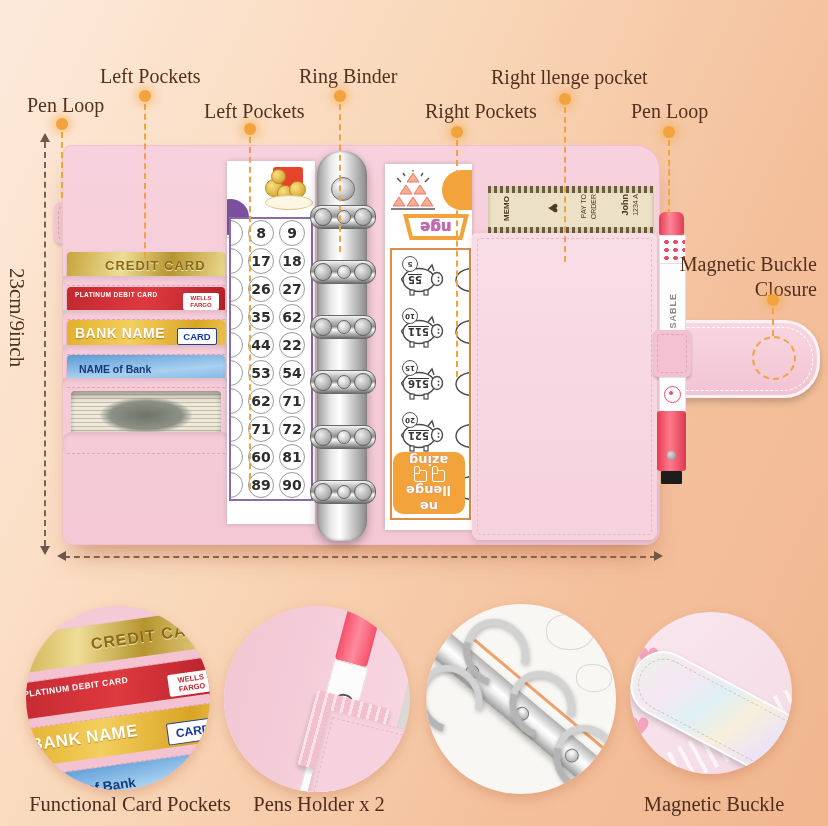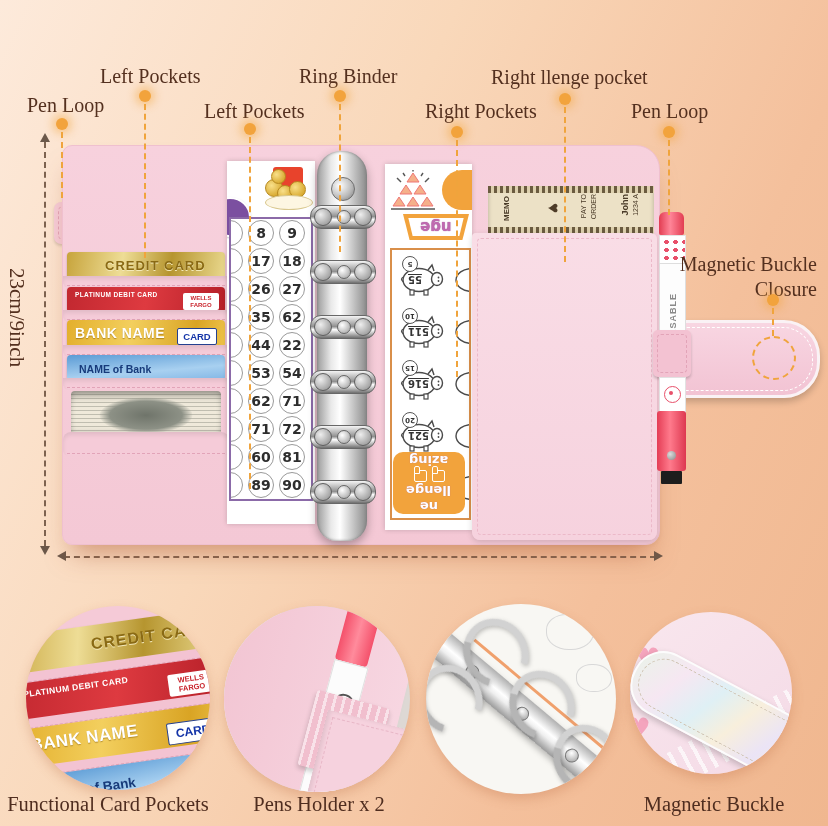--- a/index.html
+++ b/index.html
@@ -566,21 +566,21 @@
         <span class="card-box" style="width:50px;height:20px;font-size:12px;right:12px;bottom:4px;">CARD</span>
       </div>
       <div class="biglip" style="top:148px;"></div>
       <div class="card blue" style="left:0;top:158px;width:215px;height:38px;">
         <span class="t-nameofbank" style="left:20px;top:12px;font-size:13.5px;">NAME of Bank</span>
       </div>
       <div class="biglip" style="top:194px;"></div>
 
     </div>
   </div>
-  <div class="flabel" style="left:0;width:216px;">Functional Card Pockets</div>
+  <div class="flabel" style="left:22px;width:216px;">Functional Card Pockets</div>
 
   <div class="fcircle" style="left:224px;top:606px;width:186px;height:186px;background:#ddd8d4;">
     <div class="c2-white"></div>
     <div class="c2-leather"></div>
     <div class="c2-pen">
       <div class="c2-cap"></div>
       <div class="c2-barrel">
         <span class="c2-logo"></span>
         <span class="c2-board">BOARD</span>
         <span class="c2-mm">1-2mm</span>

